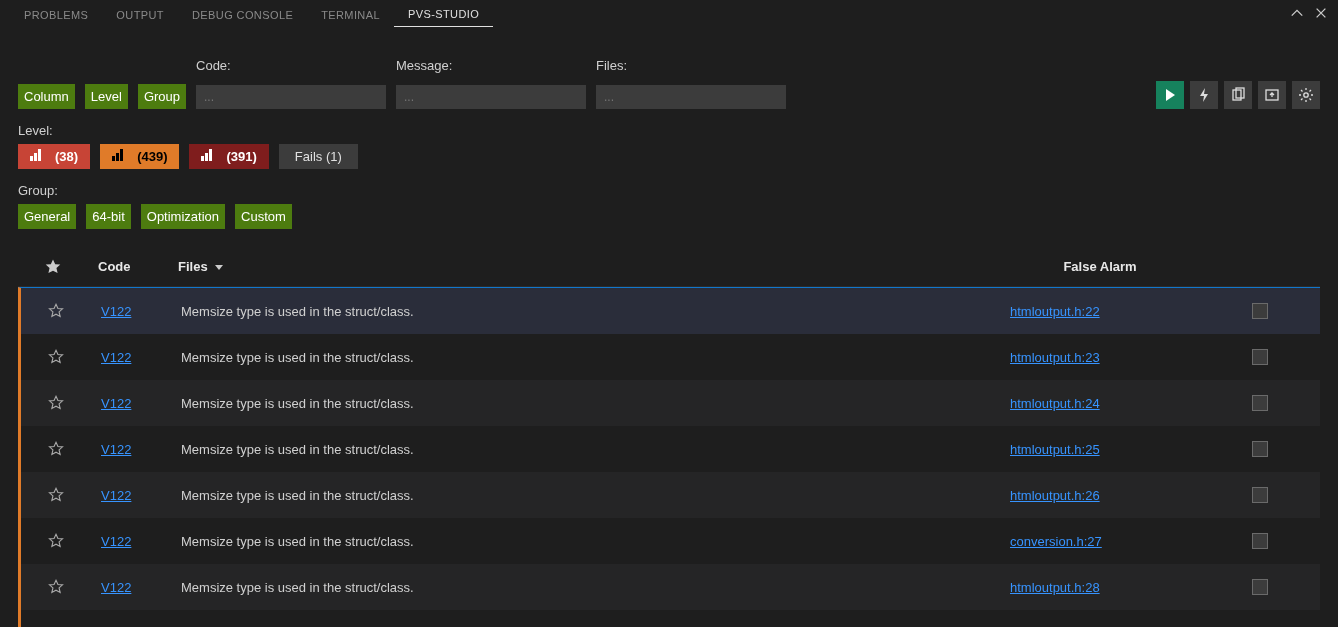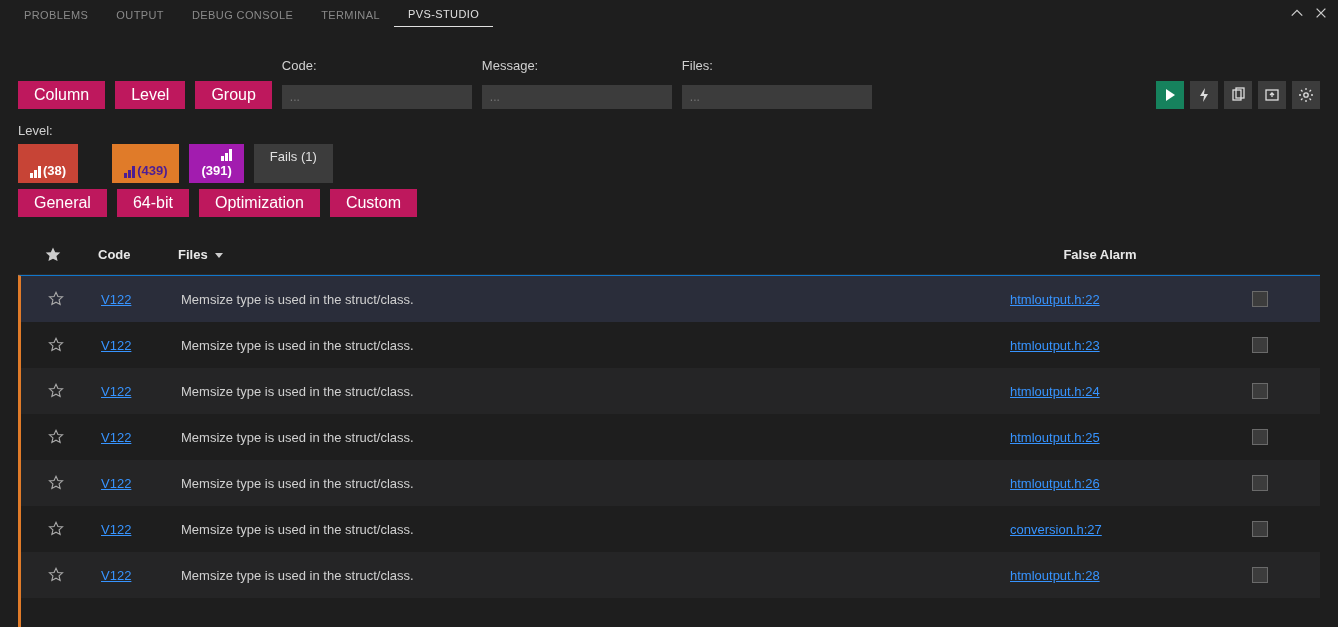--- a/index.html
+++ b/index.html
@@ -43,25 +43,25 @@
 
   
   .filter-row {
     display: flex;
     align-items: flex-end;
     gap: 10px;
     margin-top: 18px;
     position: relative;
   }
   .btn {
-    background: #be185d;
+    background: #4d7c0f;
     color: #ffffff;
     border: none;
-    padding: 5px 16px;
-    font-size: 16px;
+    padding: 5px 6px;
+    font-size: 13px;
     cursor: pointer;
   }
   .filter-field { display: flex; flex-direction: column; gap: 12px; }
   .filter-field label { color: #d0d0d0; font-size: 13px; }
   .filter-field input {
     background: #3c3c3c;
     border: none;
     color: #b0b0b0;
     padding: 5px 8px;
     width: 190px;
@@ -86,30 +86,30 @@
   .icon-btn svg { width: 16px; height: 16px; }
 
   .section-label { margin-top: 14px; color: #d0d0d0; }
 
   .level-row, .group-row {
     display: flex;
     gap: 10px;
     margin-top: 6px;
   }
   .level-chip {
-    display: flex; align-items: flex-end; gap: 2px;
+    display: flex; align-items: flex-start; gap: 14px;
     padding: 5px 12px;
     color: #1e1e1e;
     font-weight: 600;
     font-size: 13px;
     cursor: pointer;
   }
   .level-chip.red { background: #c74436; color: #fff; }
-  .level-chip.orange { background: #e07b29; color: #4c1d95; margin-left: 24px; }
-  .level-chip.amber { background: #a21caf; color: #fff; flex-direction: column; }
+  .level-chip.orange { background: #e07b29; color: #000000; }
+  .level-chip.amber { background: #7f1d1d; color: #fff; }
   .level-chip .bars { display: inline-flex; align-items: flex-end; gap: 1px; height: 12px; }
   .level-chip .bars i { width: 3px; background: currentColor; display: inline-block; }
   .level-chip.red .bars i:nth-child(1){height:5px;} .level-chip.red .bars i:nth-child(2){height:8px;} .level-chip.red .bars i:nth-child(3){height:12px;}
   .level-chip.orange .bars i:nth-child(1){height:5px;} .level-chip.orange .bars i:nth-child(2){height:8px;} .level-chip.orange .bars i:nth-child(3){height:12px;}
   .level-chip.amber .bars i:nth-child(1){height:5px;} .level-chip.amber .bars i:nth-child(2){height:8px;} .level-chip.amber .bars i:nth-child(3){height:12px;}
   .fails-chip {
     background: #3c3c3c;
     color: #e0e0e0;
     padding: 5px 16px;
     cursor: pointer;
@@ -261,20 +261,21 @@
       <span class="bars">
           <i></i>
           <i></i>
           <i></i>
         </span>
       <span>(391)</span>
     </div>
     <div class="fails-chip">Fails (1)</div>
   </div>
 
+  <div class="section-label">Group:</div>
   <div class="group-row">
     <button class="btn">General</button>
     <button class="btn">64-bit</button>
     <button class="btn">Optimization</button>
     <button class="btn">Custom</button>
   </div>
 
   <div class="results">
     <div class="results-header">
       <div class="hcell star-h">

